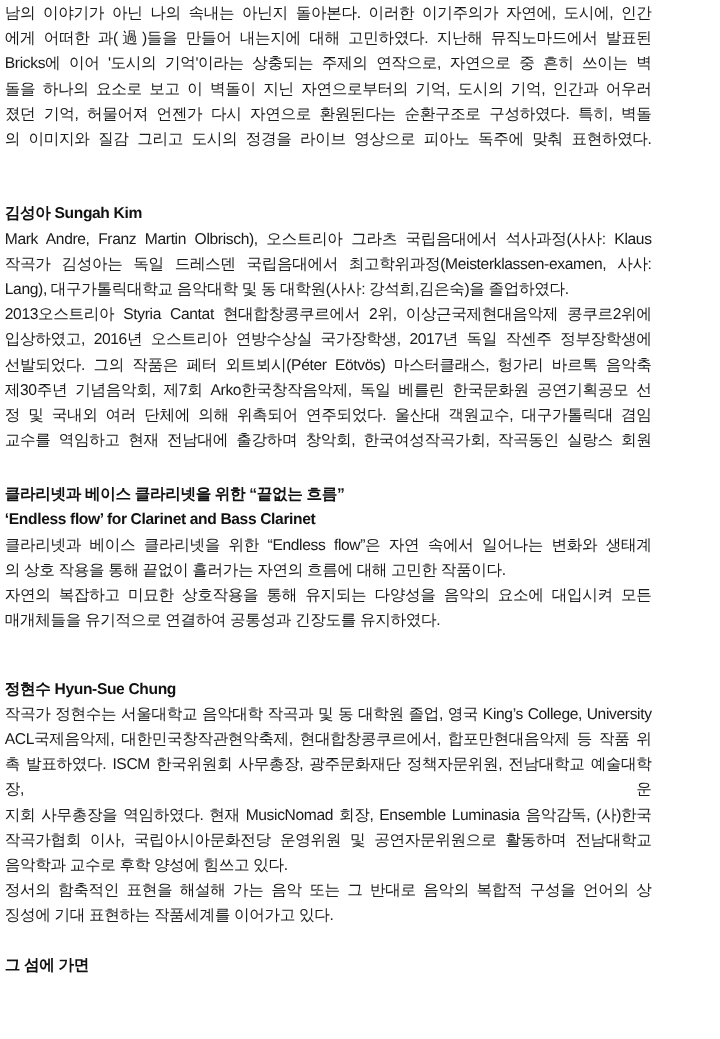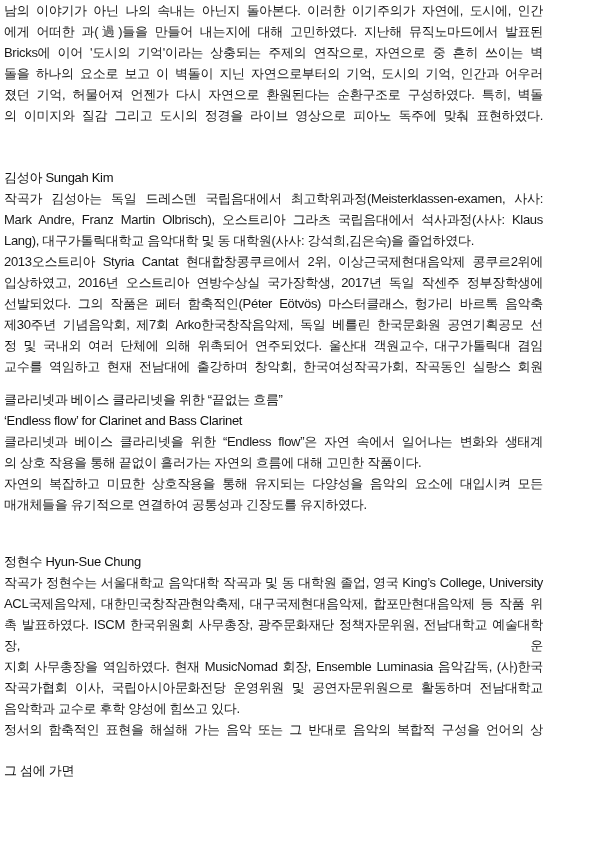--- a/index.html
+++ b/index.html
@@ -15,28 +15,28 @@
     overflow: hidden;
     background: #ffffff;
     color: #1a1a1a;
     font-family: "Liberation Sans", "DejaVu Sans", sans-serif;
     font-size: 13px;
     line-height: 21px;
     letter-spacing: -0.3px;
   }
   .sec { margin: 0; }
   .gap-a { margin-top: 41px; }
-  .gap-b { margin-top: 12px; }
+  .gap-b { margin-top: 24px; }
   .gap-c { margin-top: 36px; }
   .gap-d { margin-top: 20px; }
   .h {
     margin: 0;
     font-size: 13px;
     line-height: 21px;
-    font-weight: 400;
+    font-weight: 700;
     text-align: left;
     color: #111111;
   }
   .para { margin: 0; }
   .line {
     text-align: justify;
     text-align-last: justify;
     word-break: break-all;
     overflow-wrap: break-word;
   }
@@ -59,28 +59,28 @@
           <div class="line">졌던 기억, 허물어져 언젠가 다시 자연으로 환원된다는 순환구조로 구성하였다. 특히, 벽돌</div>
           <div class="line">의 이미지와 질감 그리고 도시의 정경을 라이브 영상으로 피아노 독주에 맞춰 표현하였다.</div>
         </div>
       </div>
   </section>
 
   <section class="sec gap-a">
     <h2 class="h">김성아 Sungah Kim</h2>
     <div class="paras">
         <div class="para">
+          <div class="line">Mark Andre, Franz Martin Olbrisch), 오스트리아 그라츠 국립음대에서 석사과정(사사: Klaus</div>
           <div class="line">작곡가 김성아는 독일 드레스덴 국립음대에서 최고학위과정(Meisterklassen-examen, 사사:</div>
-          <div class="line">Mark Andre, Franz Martin Olbrisch), 오스트리아 그라츠 국립음대에서 석사과정(사사: Klaus</div>
           <div class="line flush-left">Lang), 대구가톨릭대학교 음악대학 및 동 대학원(사사: 강석희,김은숙)을 졸업하였다.</div>
         </div>
         <div class="para">
           <div class="line">2013오스트리아 Styria Cantat 현대합창콩쿠르에서 2위, 이상근국제현대음악제 콩쿠르2위에</div>
           <div class="line">입상하였고, 2016년 오스트리아 연방수상실 국가장학생, 2017년 독일 작센주 정부장학생에</div>
-          <div class="line">선발되었다. 그의 작품은 페터 함축적인(Péter Eötvös) 마스터클래스, 헝가리 바르톡 음악축</div>
+          <div class="line">선발되었다. 그의 작품은 페터 외트뵈시(Péter Eötvös) 마스터클래스, 헝가리 바르톡 음악축</div>
           <div class="line">제30주년 기념음악회, 제7회 Arko한국창작음악제, 독일 베를린 한국문화원 공연기획공모 선</div>
           <div class="line">정 및 국내외 여러 단체에 의해 위촉되어 연주되었다. 울산대 객원교수, 대구가톨릭대 겸임</div>
           <div class="line">교수를 역임하고 현재 전남대에 출강하며 창악회, 한국여성작곡가회, 작곡동인 실랑스 회원</div>
         </div>
       </div>
   </section>
 
   <section class="sec gap-b">
     <h2 class="h">클라리넷과 베이스 클라리넷을 위한 “끝없는 흐름”</h2>
     <h3 class="h">‘Endless flow’ for Clarinet and Bass Clarinet</h3>
@@ -94,28 +94,29 @@
           <div class="line flush-left">매개체들을 유기적으로 연결하여 공통성과 긴장도를 유지하였다.</div>
         </div>
       </div>
   </section>
 
   <section class="sec gap-c">
     <h2 class="h">정현수 Hyun-Sue Chung</h2>
     <div class="paras">
         <div class="para">
           <div class="line">작곡가 정현수는 서울대학교 음악대학 작곡과 및 동 대학원 졸업, 영국 King’s College, University</div>
-          <div class="line">ACL국제음악제, 대한민국창작관현악축제, 대구국제현대음악제, 합포만현대음악제 등 작품 위</div>
+          <div class="line">ACL국제음악제, 대한민국창작관현악축제, 현대합창콩쿠르에서, 합포만현대음악제 등 작품 위</div>
           <div class="line">촉 발표하였다. ISCM 한국위원회 사무총장, 광주문화재단 정책자문위원, 전남대학교 예술대학장, 운</div>
           <div class="line">지회 사무총장을 역임하였다. 현재 MusicNomad 회장, Ensemble Luminasia 음악감독, (사)한국</div>
           <div class="line">작곡가협회 이사, 국립아시아문화전당 운영위원 및 공연자문위원으로 활동하며 전남대학교</div>
           <div class="line flush-left">음악학과 교수로 후학 양성에 힘쓰고 있다.</div>
         </div>
         <div class="para">
           <div class="line">정서의 함축적인 표현을 해설해 가는 음악 또는 그 반대로 음악의 복합적 구성을 언어의 상</div>
+          <div class="line flush-left">징성에 기대 표현하는 작품세계를 이어가고 있다.</div>
         </div>
       </div>
   </section>
 
   <section class="sec gap-d">
     <h2 class="h">그 섬에 가면</h2>
   </section>
 
 </main>
 

